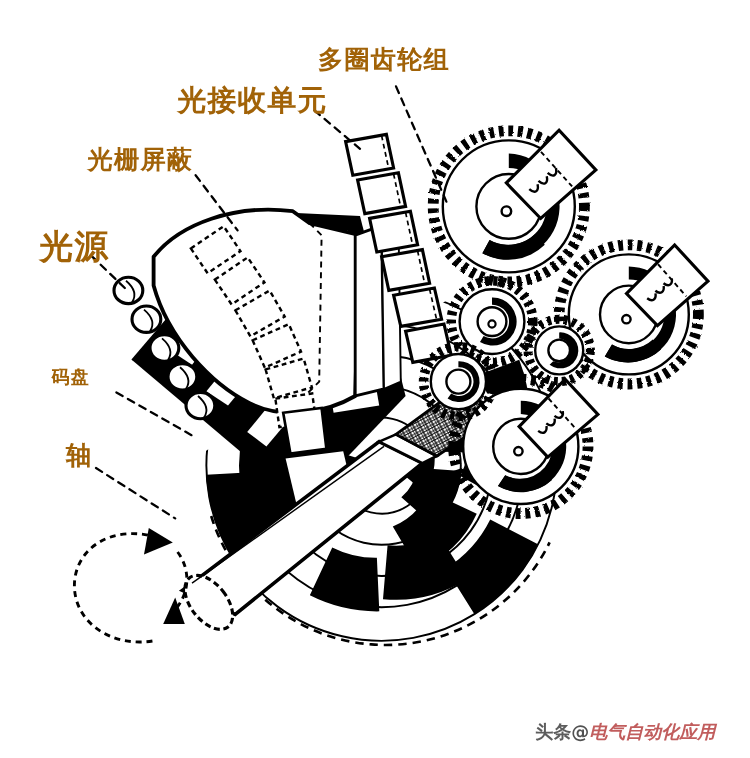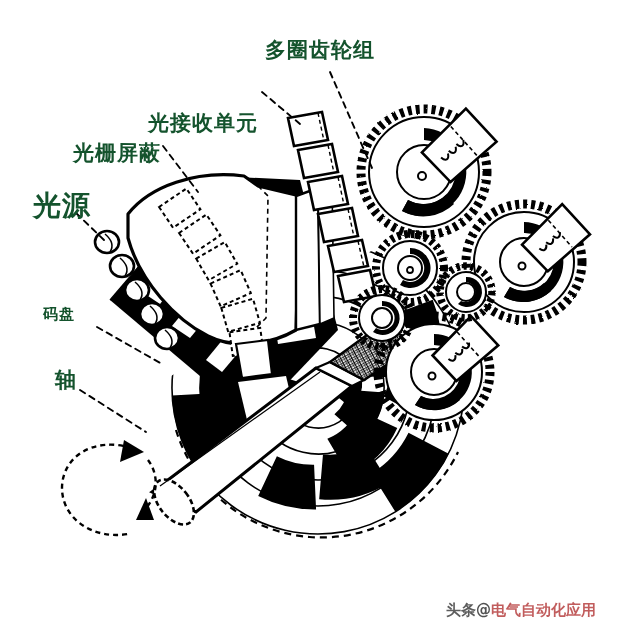--- a/index.html
+++ b/index.html
@@ -8,49 +8,49 @@
     font-family:"DejaVu Sans","Liberation Sans",sans-serif;
     width:625px;height:632px;
     position:relative;overflow:hidden;
     background:#ffffff;
   }
   #stage{position:absolute;left:0;top:0;width:625px;height:632px;}
   #diagram{position:absolute;left:0;top:0;width:625px;height:632px;}
 
   .label{
     position:absolute;
-    color:#14532d;
+    color:#a16207;
     font-family:"DejaVu Sans","Liberation Sans",sans-serif;
     font-weight:700;
     white-space:nowrap;
     letter-spacing:1px;
     line-height:1;
     user-select:none;
     text-align:right;
   }
   .lbl-gear{left:265px;top:40px;font-size:21px;}
-  .lbl-recv{left:148px;top:72px;font-size:21px;margin-top:41px;}
-  .lbl-mask{left:73px;top:123px;font-size:21px;margin-top:20px;}
+  .lbl-recv{left:148px;top:72px;font-size:24px;}
+  .lbl-mask{left:73px;top:123px;font-size:21px;}
   .lbl-src{left:33px;top:192px;font-size:28px;}
   .lbl-disk{left:43px;top:307px;font-size:15px;}
   .lbl-shaft{left:55px;top:370px;font-size:21px;}
 
   #watermark{
     position:absolute;
     left:446px;top:601px;
     font-size:15px;
     font-weight:700;
     letter-spacing:0px;
     white-space:nowrap;
     color:#3a3a3a;
     opacity:.82;
     user-select:none;
   }
   #watermark .wm-at{color:#2b2b2b;}
-  #watermark .wm-red{color:#b43a3a;}
+  #watermark .wm-red{color:#b43a3a;font-style:italic;}
 </style>
 </head>
 <body>
 
 <div id="stage">
 
   <svg id="diagram" viewBox="0 0 625 632">
     <defs>
 
       <pattern id="knurl" width="5" height="5" patternUnits="userSpaceOnUse" patternTransform="rotate(-28)">

